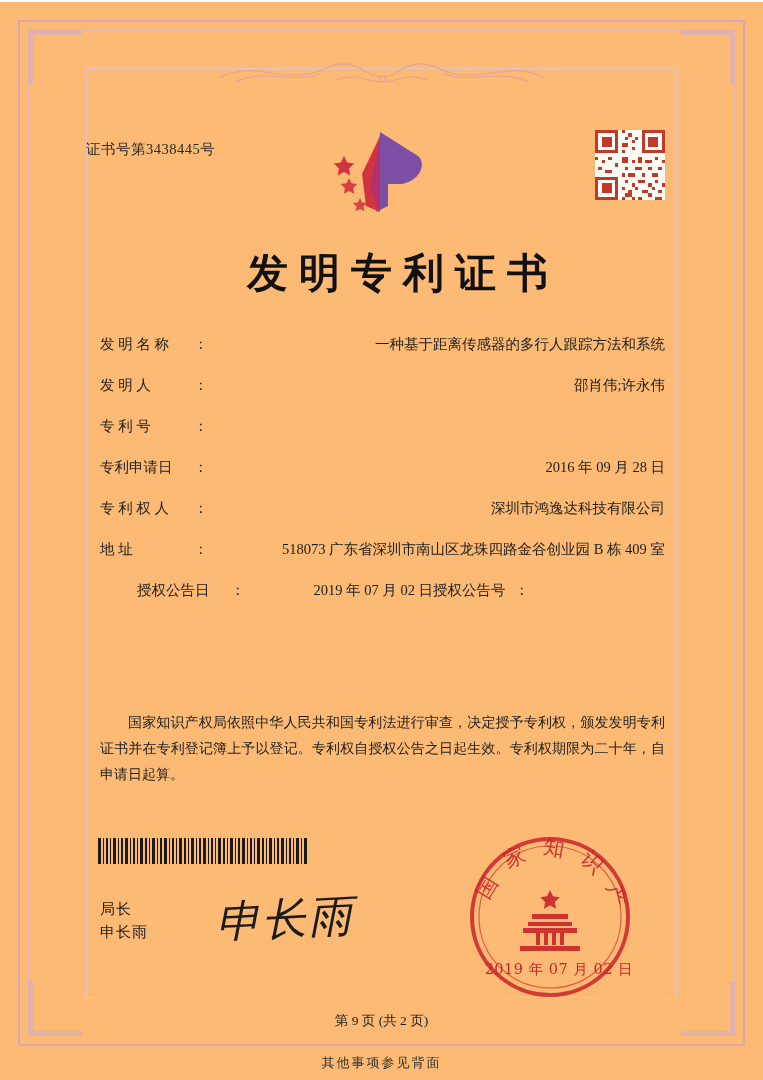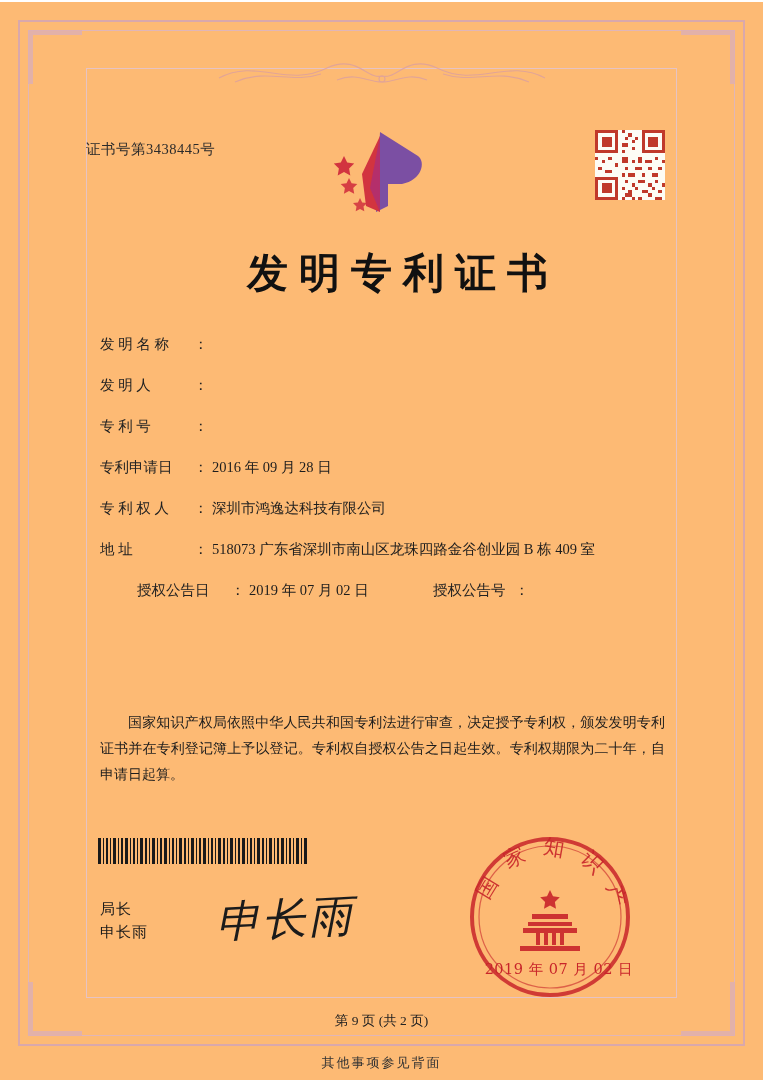--- a/index.html
+++ b/index.html
@@ -109,20 +109,21 @@
     top: 266px;
     width: 565px;
     font-size: 14.5px;
     color: #222;
   }
   .row {
     display: flex;
     align-items: flex-start;
     margin-bottom: 20px;
     line-height: 1.45;
+    text-align: right;
   }
   .lbl {
     flex: 0 0 108px;
     display: flex;
     justify-content: space-between;
     color: #222;
   }
   .lbl span { display: inline-block; }
   .colon { margin-left: 2px; }
   .val {
@@ -327,27 +328,29 @@
 
     <div class="title">发明专利证书</div>
 
     <div class="fields">
 
       <div class="row">
         <div class="lbl">
           <span>发 明 名 称</span>
             <span class="colon">：</span>
         </div>
+        <div class="val">一种基于距离传感器的多行人跟踪方法和系统</div>
       </div>
 
       <div class="row">
         <div class="lbl">
           <span>发 明 人</span>
             <span class="colon">：</span>
         </div>
+        <div class="val">邵肖伟;许永伟</div>
       </div>
 
       <div class="row">
         <div class="lbl">
           <span>专 利 号</span>
             <span class="colon">：</span>
         </div>
       </div>
 
       <div class="row">

